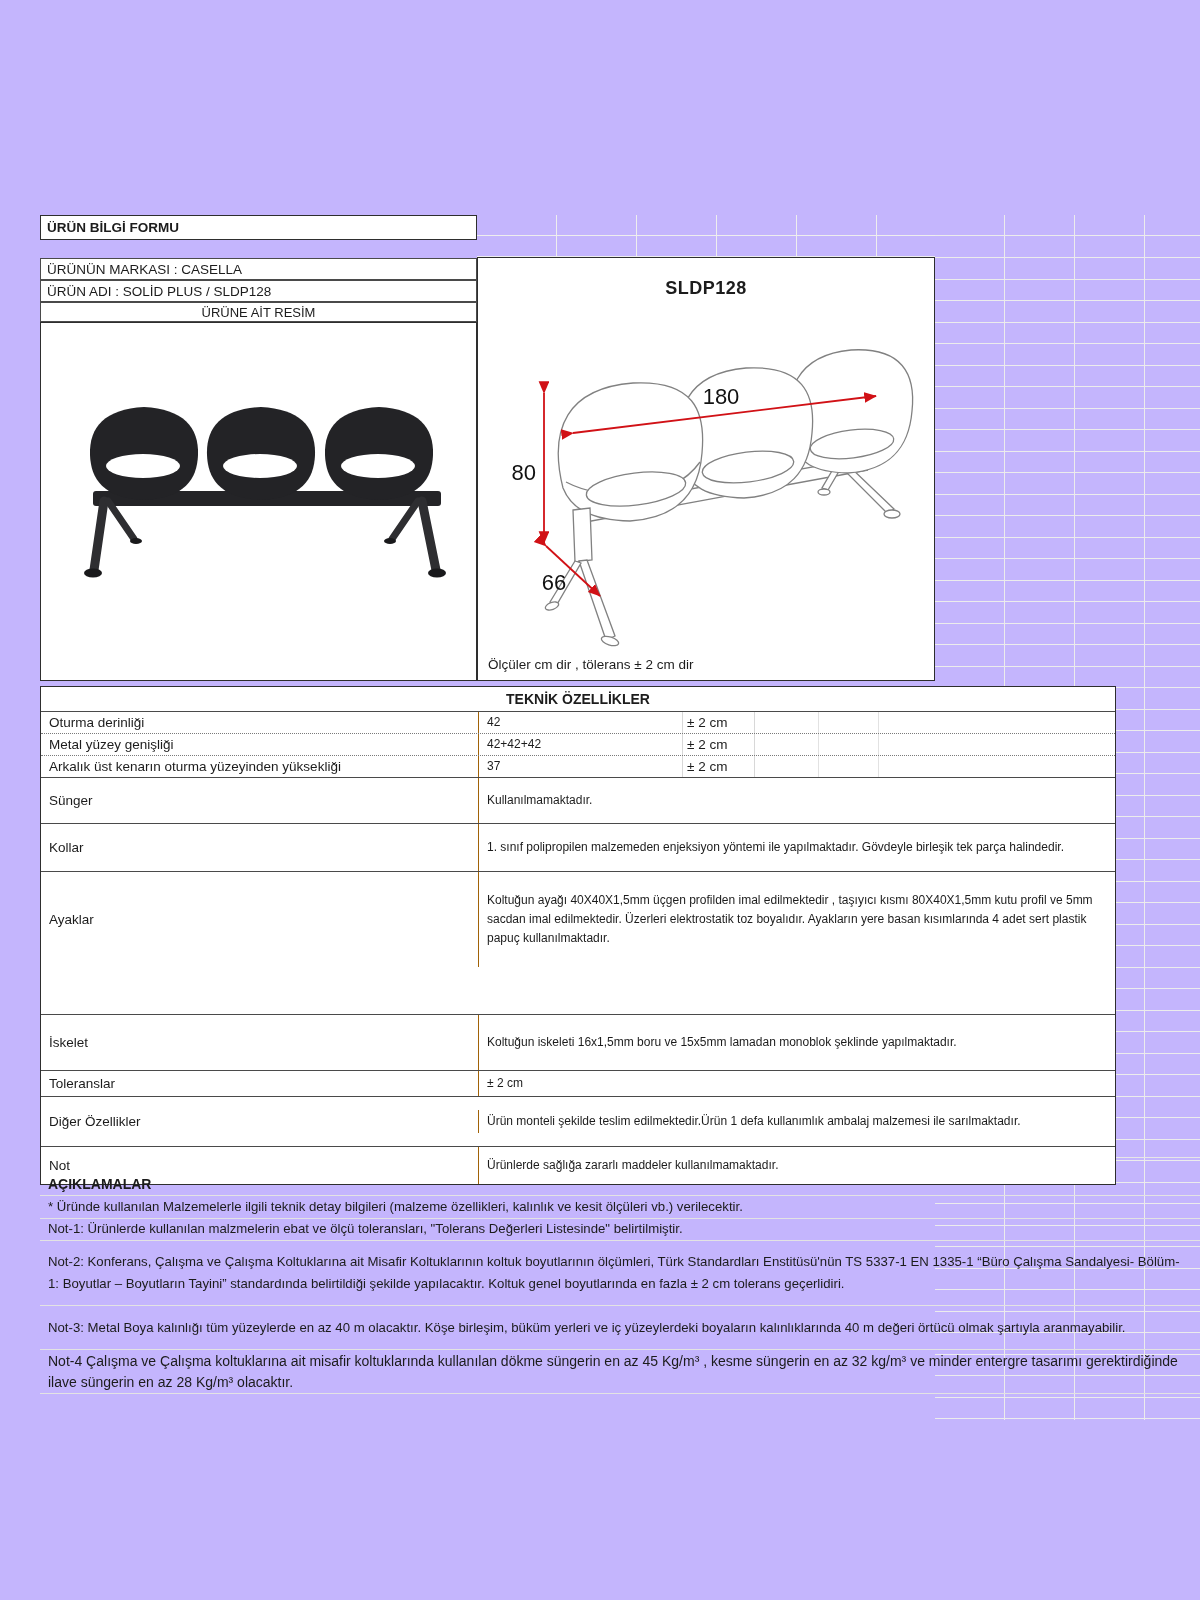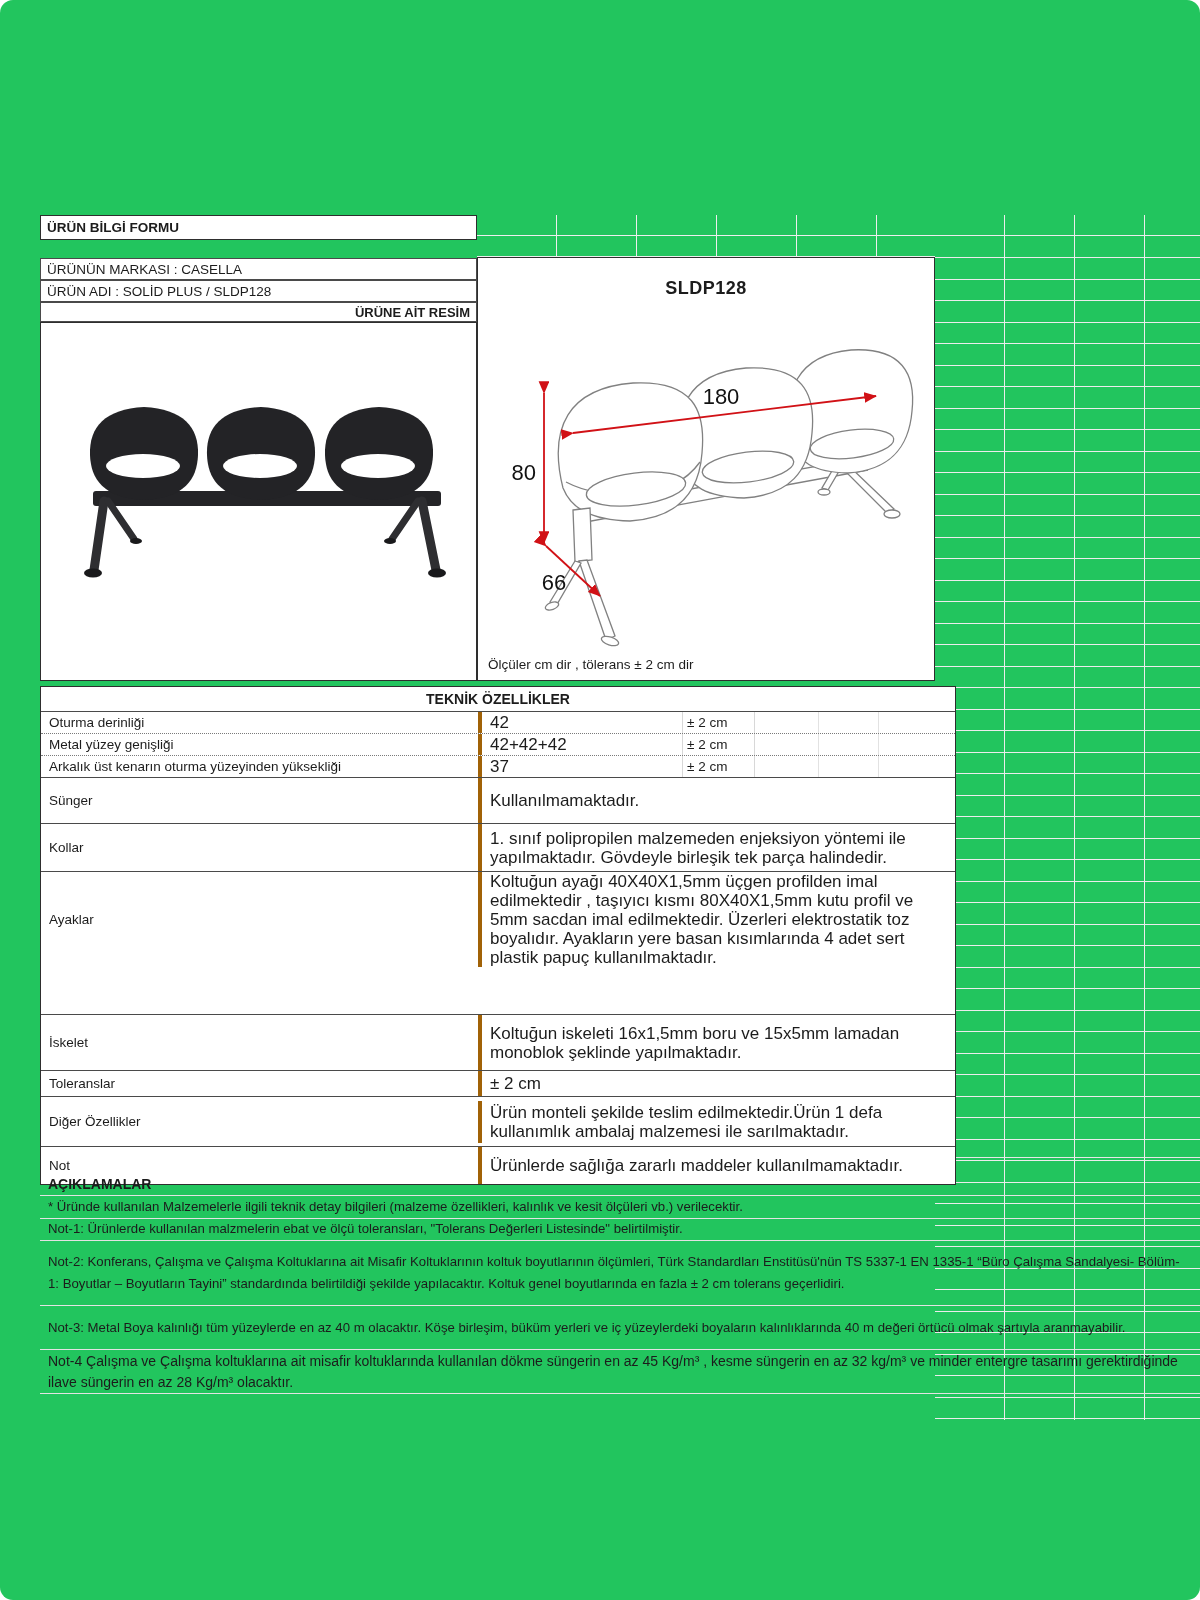--- a/index.html
+++ b/index.html
@@ -1,45 +1,45 @@
 <!DOCTYPE html>
 <html lang="tr"><head>
 <meta charset="utf-8">
 <style>
   html,body{margin:0;padding:0;background:#fff;}
-  #page{position:relative;width:1200px;height:1600px;background:#22c55e;overflow:hidden;
-        font-family:"Liberation Sans","DejaVu Sans",sans-serif;color:#1c1c1c;border-radius:13px;}
+  #page{position:relative;width:1200px;height:1600px;background:#c4b5fd;overflow:hidden;
+        font-family:"Liberation Sans","DejaVu Sans",sans-serif;color:#1c1c1c;}
   .abs{position:absolute;box-sizing:border-box;}
   
   .grid-right{left:935px;top:215px;width:265px;height:1205px;
     background-image:
       repeating-linear-gradient(to bottom, transparent 0 20.5px, #ececec 20.5px 21.5px),
       repeating-linear-gradient(to right, transparent 0 69px, #ececec 69px 70px);}
   .grid-topband{left:477px;top:215px;width:458px;height:42px;
     background-image:
       repeating-linear-gradient(to bottom, transparent 0 20px, #eeeeee 20px 21px),
       repeating-linear-gradient(to right, transparent 0 79px, #eeeeee 79px 80px);}
   .hline{height:1px;background:#e7e7e7;}
   
   .cell{background:#fff;border:1px solid #4a4a4a;display:flex;align-items:center;
         padding:0 6px;font-size:13.5px;white-space:nowrap;overflow:hidden;}
   .form-title{border:1.5px solid #2e2e2e;font-weight:bold;}
-  .caption-center{justify-content:flex-end;font-weight:bold;}
+  .caption-center{justify-content:center;}
   
   .frame{background:#fff;border:1.5px solid #2e2e2e;}
   
-  #spec{left:40px;top:686px;width:916px;border:1.5px solid #2e2e2e;background:#fff;}
+  #spec{left:40px;top:686px;width:1076px;border:1.5px solid #2e2e2e;background:#fff;}
   .srow{display:flex;box-sizing:border-box;border-top:1px solid #4a4a4a;}
   .srow:first-child{border-top:none;}
   .srow.dotted{border-top:1px dotted #7a7a7a;}
   .shead{justify-content:center;align-items:center;font-weight:bold;font-size:14px;height:24px;}
   .slabel{width:437px;display:flex;align-items:center;padding:2px 8px;box-sizing:border-box;
           font-size:13.5px;flex:none;}
   .sval{flex:1;display:flex;align-items:center;padding:2px 8px;box-sizing:border-box;
-        border-left:4px solid #a16207;font-size:17px;line-height:19px;}
+        border-left:1px solid #a16207;font-size:12px;line-height:19px;}
   .stol{width:72px;flex:none;display:flex;align-items:center;padding:2px 4px;box-sizing:border-box;
         border-left:1px solid #d8d8d8;font-size:13.5px;}
   .sval.narrow{flex:none;width:204px;}
   .sempty{flex:none;box-sizing:border-box;border-left:1px solid #e2e2e2;}
   .sempty.first{border-left:1px solid #d8d8d8;}
   
   #drawbox{left:477px;top:257px;width:458px;height:424px;}
   .model-title{position:absolute;left:0;top:20px;width:100%;text-align:center;
                font-size:18px;font-weight:bold;letter-spacing:.5px;}
   .measure-note{position:absolute;left:10px;bottom:8px;font-size:13.5px;}

